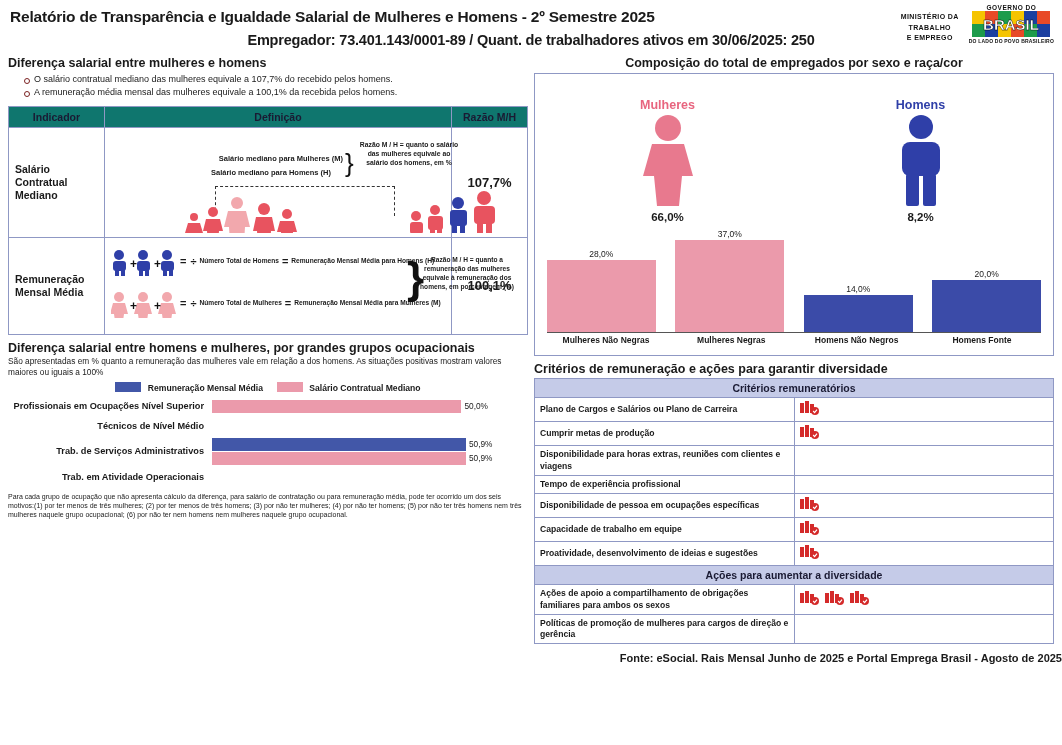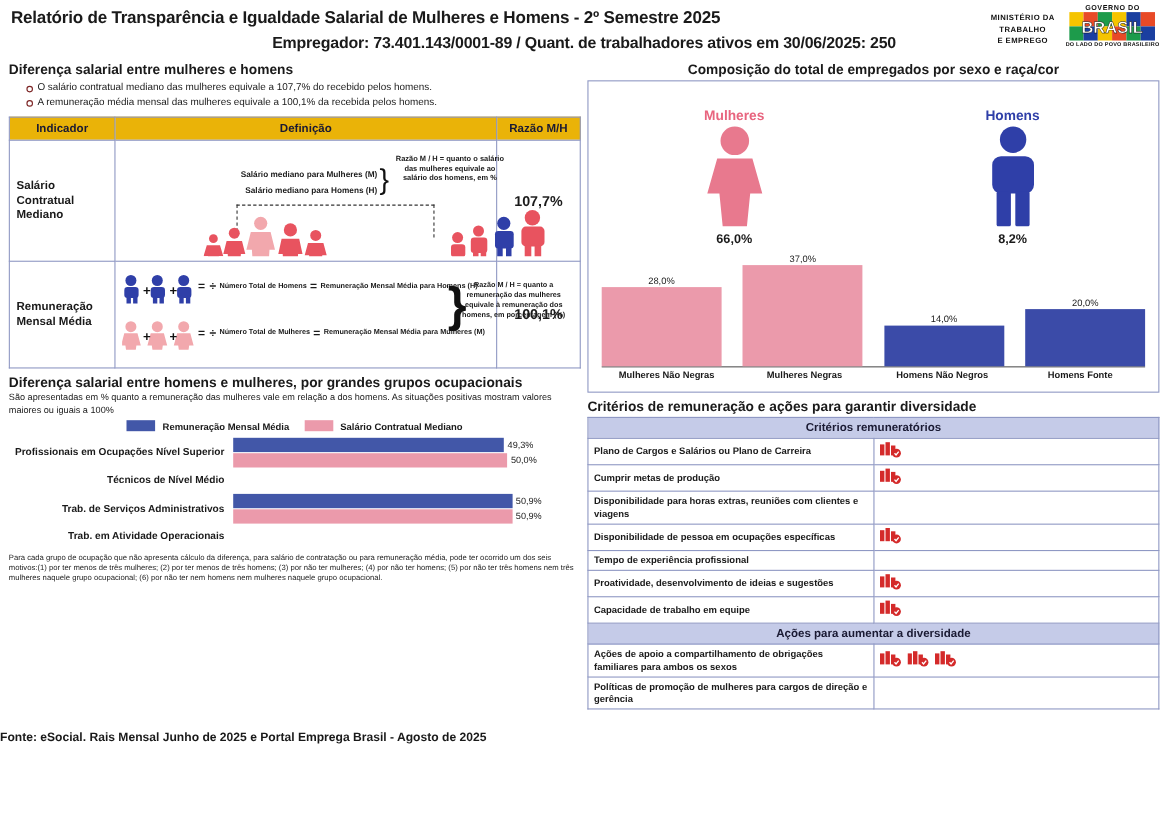--- a/index.html
+++ b/index.html
@@ -39,33 +39,33 @@
   ul.bullets { margin:0 0 6px 0; padding-left:16px; list-style:none; }
   ul.bullets li { font-size:9px; line-height:1.5; position:relative; padding-left:10px; }
   ul.bullets li:before {
     content:""; position:absolute; left:0; top:5px; width:4px; height:4px;
     border:1px solid #7b2222; border-radius:50%;
   }
 
   
   table.ind { width:100%; border-collapse:collapse; table-layout:fixed; }
   table.ind th {
-    background:#eab308; color:#1a1a33; font-size:10.5px; font-weight:bold;
+    background:#0f766e; color:#1a1a33; font-size:10.5px; font-weight:bold;
     border:1px solid #8f98c4; padding:4px 2px; text-align:center;
   }
   table.ind td { border:1px solid #8f98c4; vertical-align:middle; }
   .cellLabel { font-size:10.5px; font-weight:bold; padding:4px 6px; width:92px; line-height:1.25; }
   .cellRatio { font-size:13px; font-weight:bold; text-align:center; width:74px; }
   .cellDiag { padding:2px; }
 
   
   .d1 { position:relative; height:105px; }
   .d1 .lbl { font-size:7.5px; font-weight:bold; text-align:right; }
   .d1 .l1 { position:absolute; left:96px; top:24px; width:140px; }
-  .d1 .l2 { position:absolute; left:96px; top:38px; width:140px; }
+  .d1 .l2 { position:absolute; left:84px; top:38px; width:140px; }
   .d1 .brace { position:absolute; left:238px; top:20px; font-size:26px; color:#111; line-height:1; }
   .d1 .note { position:absolute; left:250px; top:10px; width:104px; font-size:6.8px; font-weight:bold; text-align:center; line-height:1.35; }
   .d1 .dashbox { position:absolute; left:108px; top:56px; width:180px; height:30px; border:1px dashed #333; border-bottom:none; }
   .d1 .ppl { position:absolute; bottom:2px; display:flex; align-items:flex-end; gap:1px; }
   .d1 .pplL { left:78px; }
   .d1 .pplR { left:300px; }
 
   
   .d2 { position:relative; height:92px; font-size:6.6px; font-weight:bold; }
   .d2 .row { position:absolute; left:4px; display:flex; align-items:center; gap:2px; }
@@ -117,21 +117,21 @@
   
   table.crit { width:100%; border-collapse:collapse; table-layout:fixed; margin-top:2px; }
   table.crit th {
     background:#c5cbe8; color:#1a1a33; font-size:10.5px; font-weight:bold;
     border:1px solid #8f98c4; padding:3px; text-align:center;
   }
   table.crit td { border:1px solid #8f98c4; font-size:8.6px; font-weight:bold; padding:3px 5px; line-height:1.3; }
   table.crit td.icons { width:130px; text-align:left; padding:2px 5px; }
   .ricon { display:inline-block; margin-right:3px; }
 
-  .fonte { text-align:left; font-size:11px; font-weight:bold; margin-top:20px; }
+  .fonte { text-align:right; font-size:11px; font-weight:bold; margin-top:8px; }
 
   .critHead { font-size:12.5px; font-weight:bold; margin:6px 0 2px 0; }
 </style>
 </head>
 <body>
 
 <div class="page">
 
   <div class="header">
     <h1>Relatório de Transparência e Igualdade Salarial de Mulheres e Homens - 2º Semestre 2025</h1>
@@ -343,24 +343,20 @@
           <span>Salário Contratual Mediano</span>
         </span>
       </div>
 
       <div>
 
         <div class="grp">
           <span class="gname">Profissionais em Ocupações Nível Superior</span>
           <span class="gbars">
             <div class="gb">
-              <div class="fill f-blue" style="width:82%"></div>
-              <span class="v" style="left:82%">49,3%</span>
-            </div>
-            <div class="gb">
               <div class="fill f-pink" style="width:83%"></div>
               <span class="v" style="left:83%">50,0%</span>
             </div>
           </span>
         </div>
 
         <div class="grp">
           <span class="gname">Técnicos de Nível Médio</span>
           <span class="gbars"></span>
         </div>
@@ -485,57 +481,57 @@
                     <path d="M13.2 11 l1.4 1.6 l2.4-3" stroke="#fff" stroke-width="1.2" fill="none"></path>
                   </svg>
               </span>
             </td>
           </tr>
           <tr>
             <td>Disponibilidade para horas extras, reuniões com clientes e viagens</td>
             <td class="icons"></td>
           </tr>
           <tr>
+            <td>Tempo de experiência profissional</td>
+            <td class="icons"></td>
+          </tr>
+          <tr>
             <td>Disponibilidade de pessoa em ocupações específicas</td>
             <td class="icons">
               <span class="ricon">
                 <svg width="20" height="16" viewBox="0 0 20 16">
                     <g fill="#d42a2a">
                       <rect x="0" y="3" width="4" height="10"></rect>
                       <rect x="5" y="1" width="4" height="12"></rect>
                       <rect x="10" y="4" width="4" height="9"></rect>
                     </g>
                     <circle cx="15" cy="11" r="4" fill="#d42a2a"></circle>
                     <path d="M13.2 11 l1.4 1.6 l2.4-3" stroke="#fff" stroke-width="1.2" fill="none"></path>
                   </svg>
               </span>
             </td>
           </tr>
           <tr>
-            <td>Tempo de experiência profissional</td>
-            <td class="icons"></td>
+            <td>Capacidade de trabalho em equipe</td>
+            <td class="icons">
+              <span class="ricon">
+                <svg width="20" height="16" viewBox="0 0 20 16">
+                    <g fill="#d42a2a">
+                      <rect x="0" y="3" width="4" height="10"></rect>
+                      <rect x="5" y="1" width="4" height="12"></rect>
+                      <rect x="10" y="4" width="4" height="9"></rect>
+                    </g>
+                    <circle cx="15" cy="11" r="4" fill="#d42a2a"></circle>
+                    <path d="M13.2 11 l1.4 1.6 l2.4-3" stroke="#fff" stroke-width="1.2" fill="none"></path>
+                  </svg>
+              </span>
+            </td>
           </tr>
           <tr>
             <td>Proatividade, desenvolvimento de ideias e sugestões</td>
-            <td class="icons">
-              <span class="ricon">
-                <svg width="20" height="16" viewBox="0 0 20 16">
-                    <g fill="#d42a2a">
-                      <rect x="0" y="3" width="4" height="10"></rect>
-                      <rect x="5" y="1" width="4" height="12"></rect>
-                      <rect x="10" y="4" width="4" height="9"></rect>
-                    </g>
-                    <circle cx="15" cy="11" r="4" fill="#d42a2a"></circle>
-                    <path d="M13.2 11 l1.4 1.6 l2.4-3" stroke="#fff" stroke-width="1.2" fill="none"></path>
-                  </svg>
-              </span>
-            </td>
-          </tr>
-          <tr>
-            <td>Capacidade de trabalho em equipe</td>
             <td class="icons">
               <span class="ricon">
                 <svg width="20" height="16" viewBox="0 0 20 16">
                     <g fill="#d42a2a">
                       <rect x="0" y="3" width="4" height="10"></rect>
                       <rect x="5" y="1" width="4" height="12"></rect>
                       <rect x="10" y="4" width="4" height="9"></rect>
                     </g>
                     <circle cx="15" cy="11" r="4" fill="#d42a2a"></circle>
                     <path d="M13.2 11 l1.4 1.6 l2.4-3" stroke="#fff" stroke-width="1.2" fill="none"></path>

